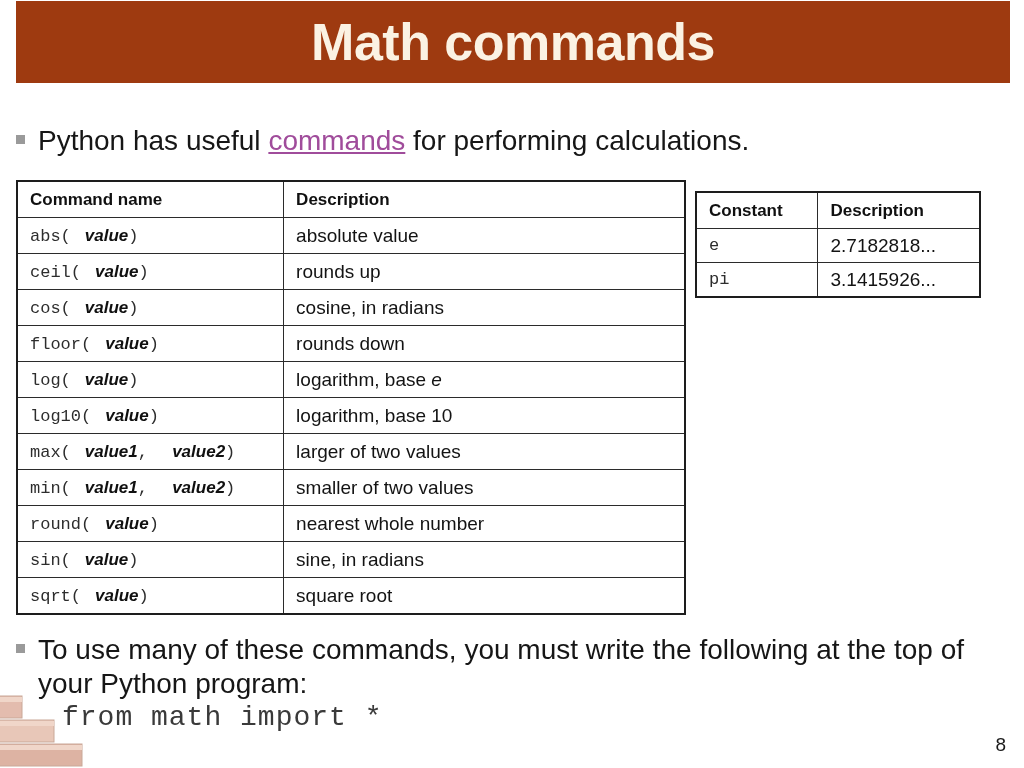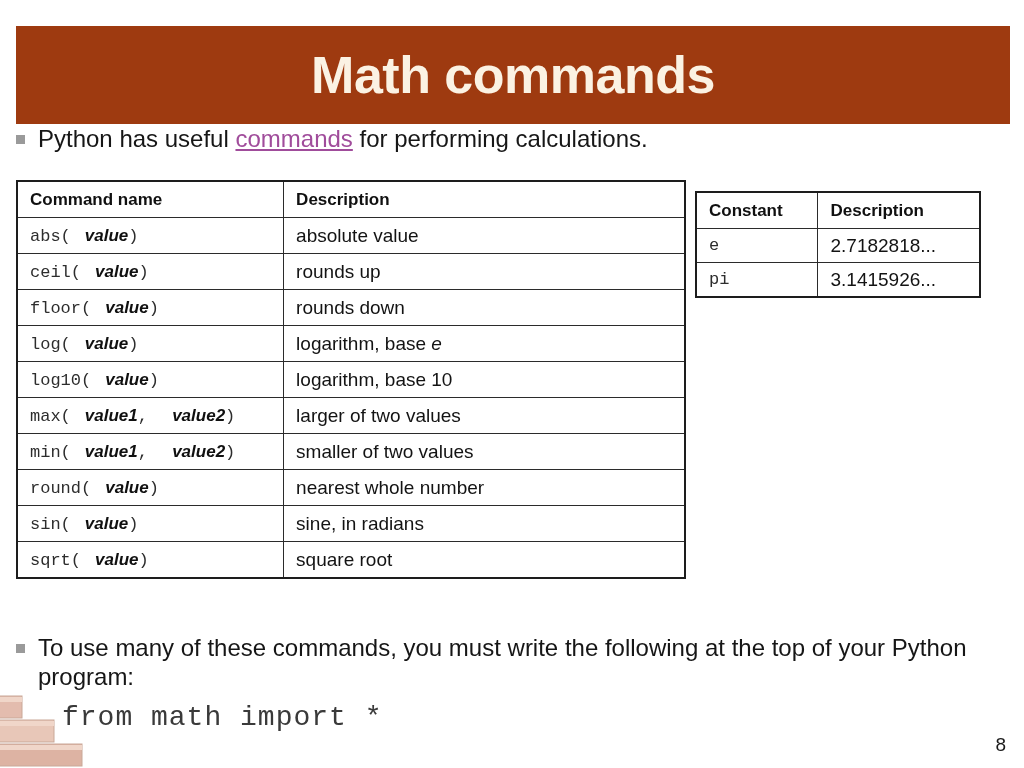--- a/index.html
+++ b/index.html
@@ -12,23 +12,23 @@
     background: #ffffff;
     font-family: "Liberation Sans", sans-serif;
     overflow: hidden;
     position: relative;
   }
 
   
   .title-banner {
     position: absolute;
     left: 16px;
-    top: 26px;
+    top: 1px;
     width: 994px;
-    height: 98px;
+    height: 82px;
     background: #9E3A10;
     display: flex;
     align-items: center;
     justify-content: center;
     box-sizing: border-box;
   }
   .title-text {
     font-family: "Liberation Sans", sans-serif;
     font-weight: bold;
     font-size: 52px;
@@ -47,21 +47,21 @@
   .bullet-marker {
     width: 9px;
     height: 9px;
     background: #9a9a9a;
     margin-top: 11px;
     margin-right: 13px;
     flex: 0 0 auto;
   }
   .bullet-text {
     font-family: "Liberation Sans", sans-serif;
-    font-size: 24px;
+    font-size: 28px;
     color: #161616;
     line-height: 1.22;
   }
 
   #bullet-1 { left: 16px; top: 124px; width: 980px; }
   #bullet-2 { left: 16px; top: 633px; width: 980px; }
 
   .link-commands {
     color: #A04C9B;
     text-decoration: underline;
@@ -192,20 +192,24 @@
   <tbody>
       <tr>
         <td><span class="cmd">abs(<span class="param">value</span>)</span></td>
         <td><span class="desc">absolute value</span></td>
       </tr>
       <tr>
         <td><span class="cmd">ceil(<span class="param">value</span>)</span></td>
         <td><span class="desc">rounds up</span></td>
       </tr>
       <tr>
+        <td><span class="cmd">cos(<span class="param">value</span>)</span></td>
+        <td><span class="desc">cosine, in radians</span></td>
+      </tr>
+      <tr>
         <td><span class="cmd">floor(<span class="param">value</span>)</span></td>
         <td><span class="desc">rounds down</span></td>
       </tr>
       <tr>
         <td><span class="cmd">log(<span class="param">value</span>)</span></td>
         <td><span class="desc">logarithm, base <i>e</i></span></td>
       </tr>
       <tr>
         <td><span class="cmd">log10(<span class="param">value</span>)</span></td>
         <td><span class="desc">logarithm, base 10</span></td>

